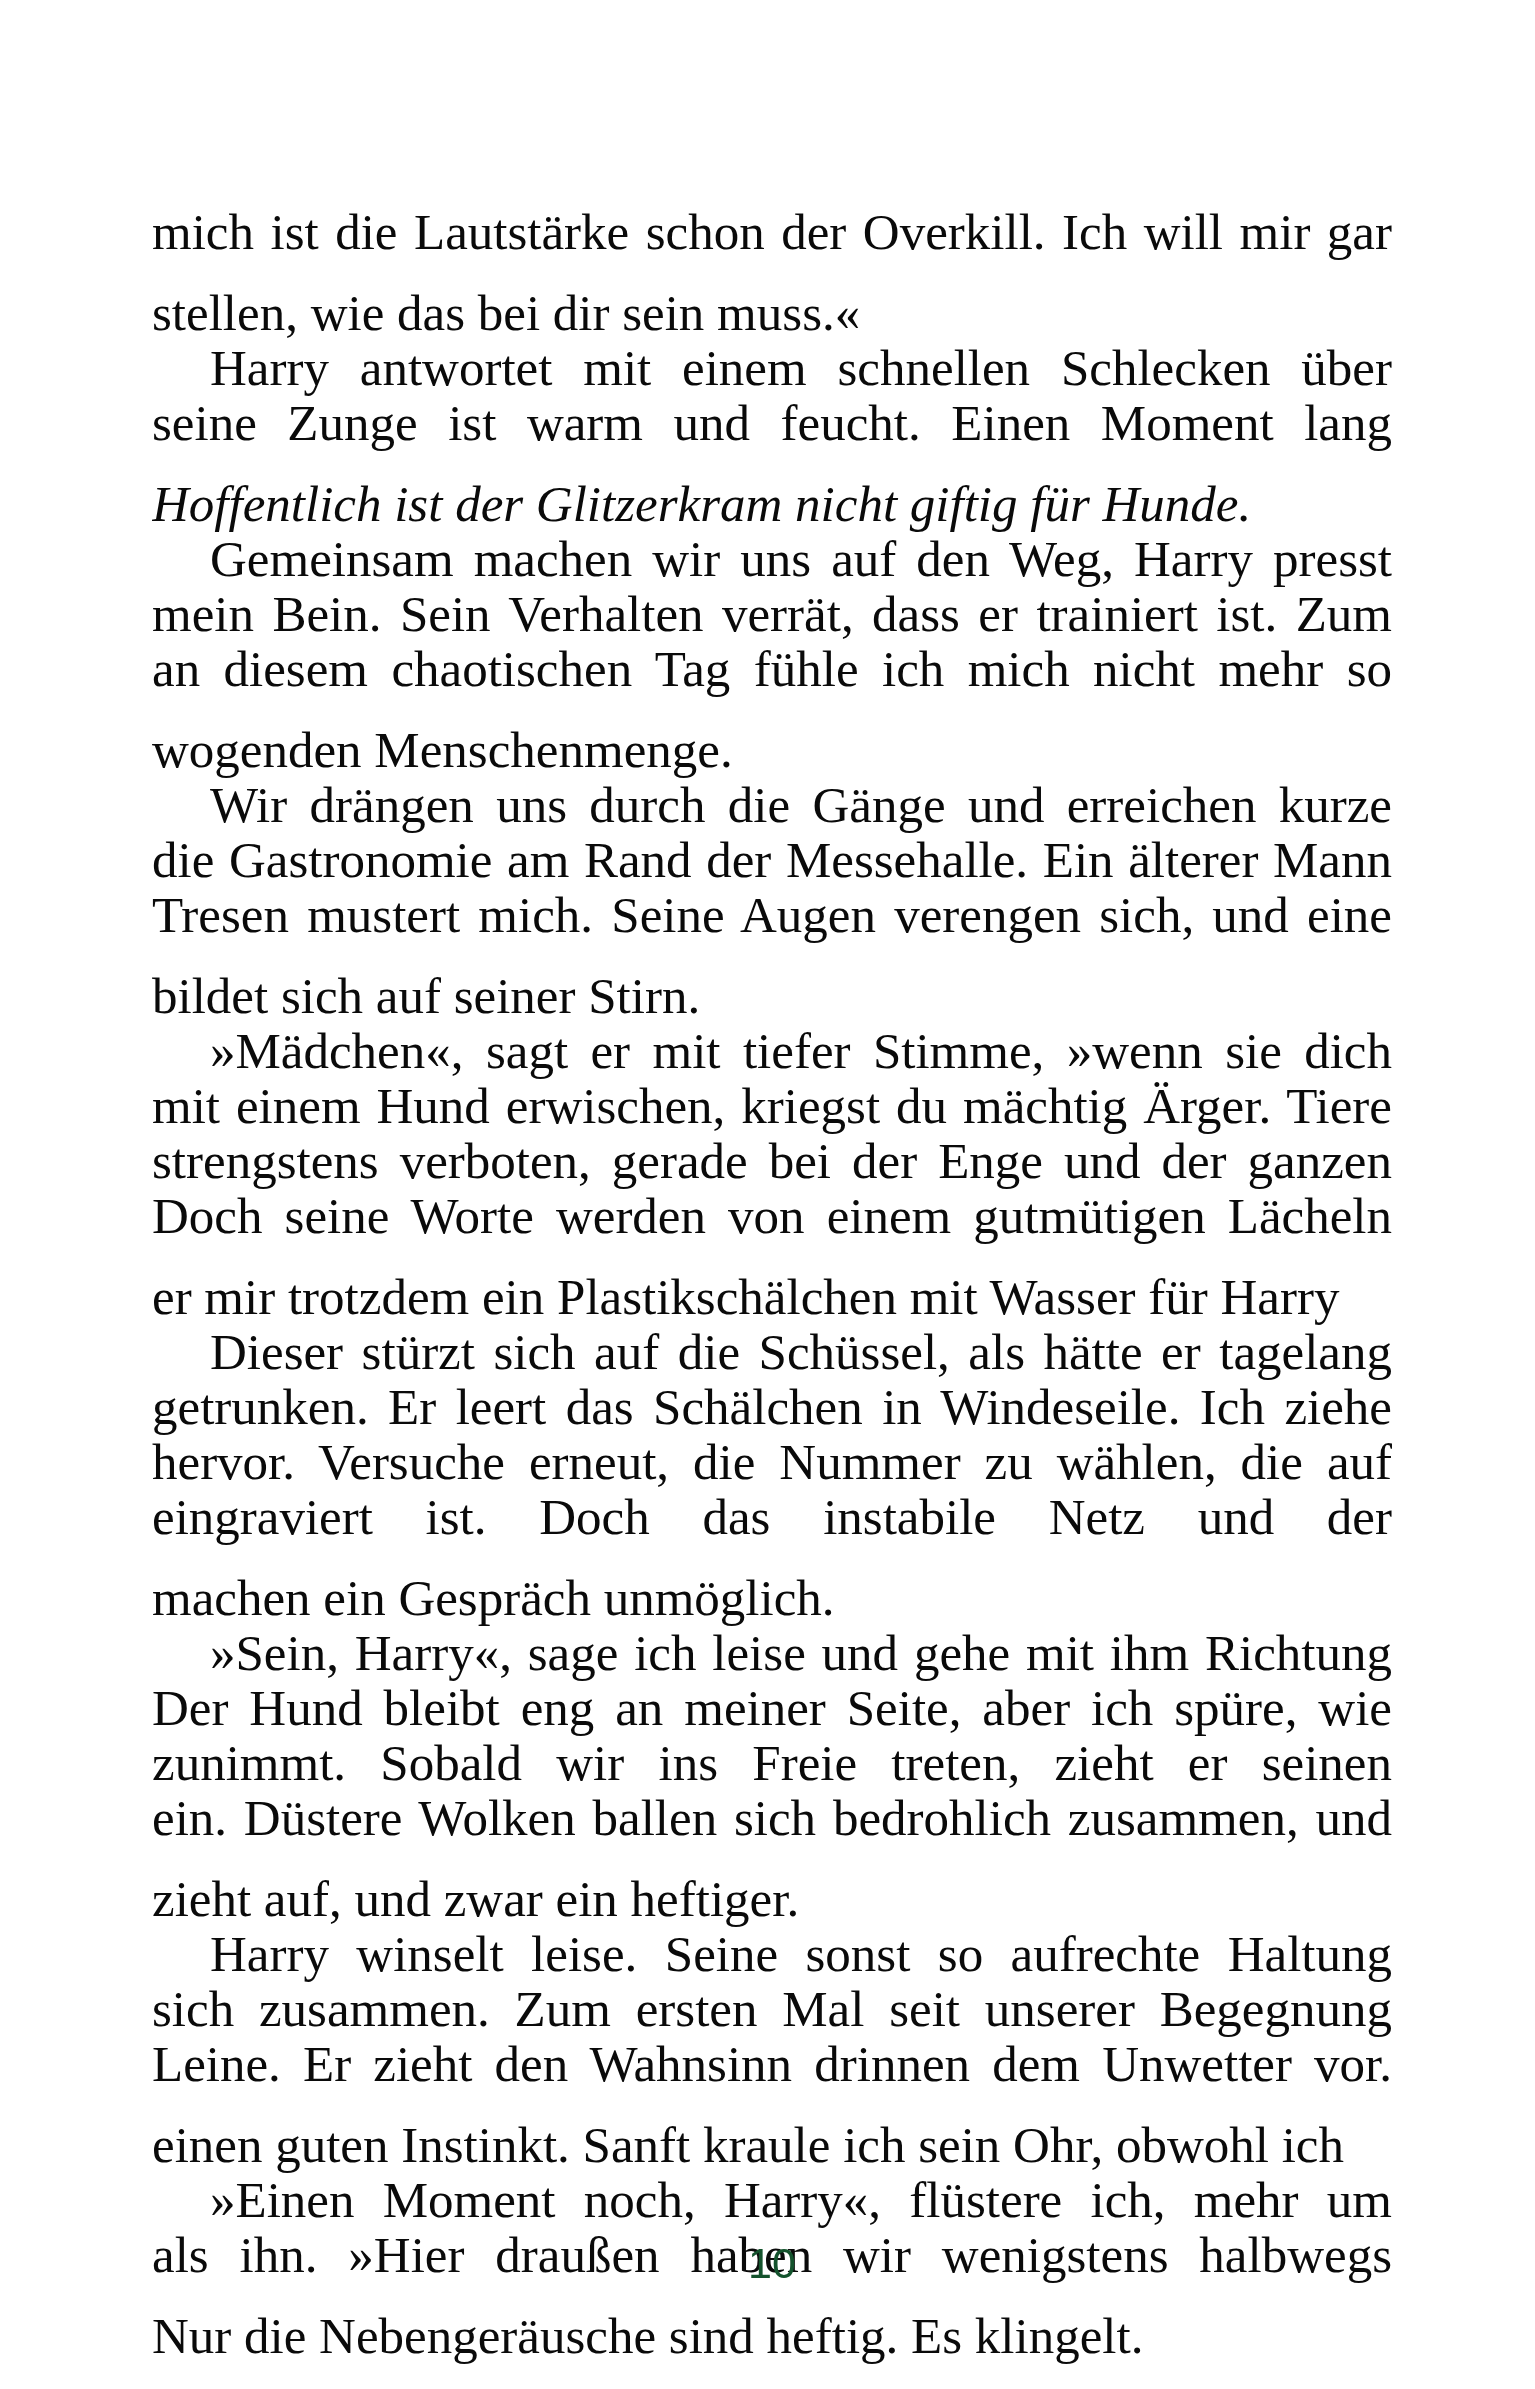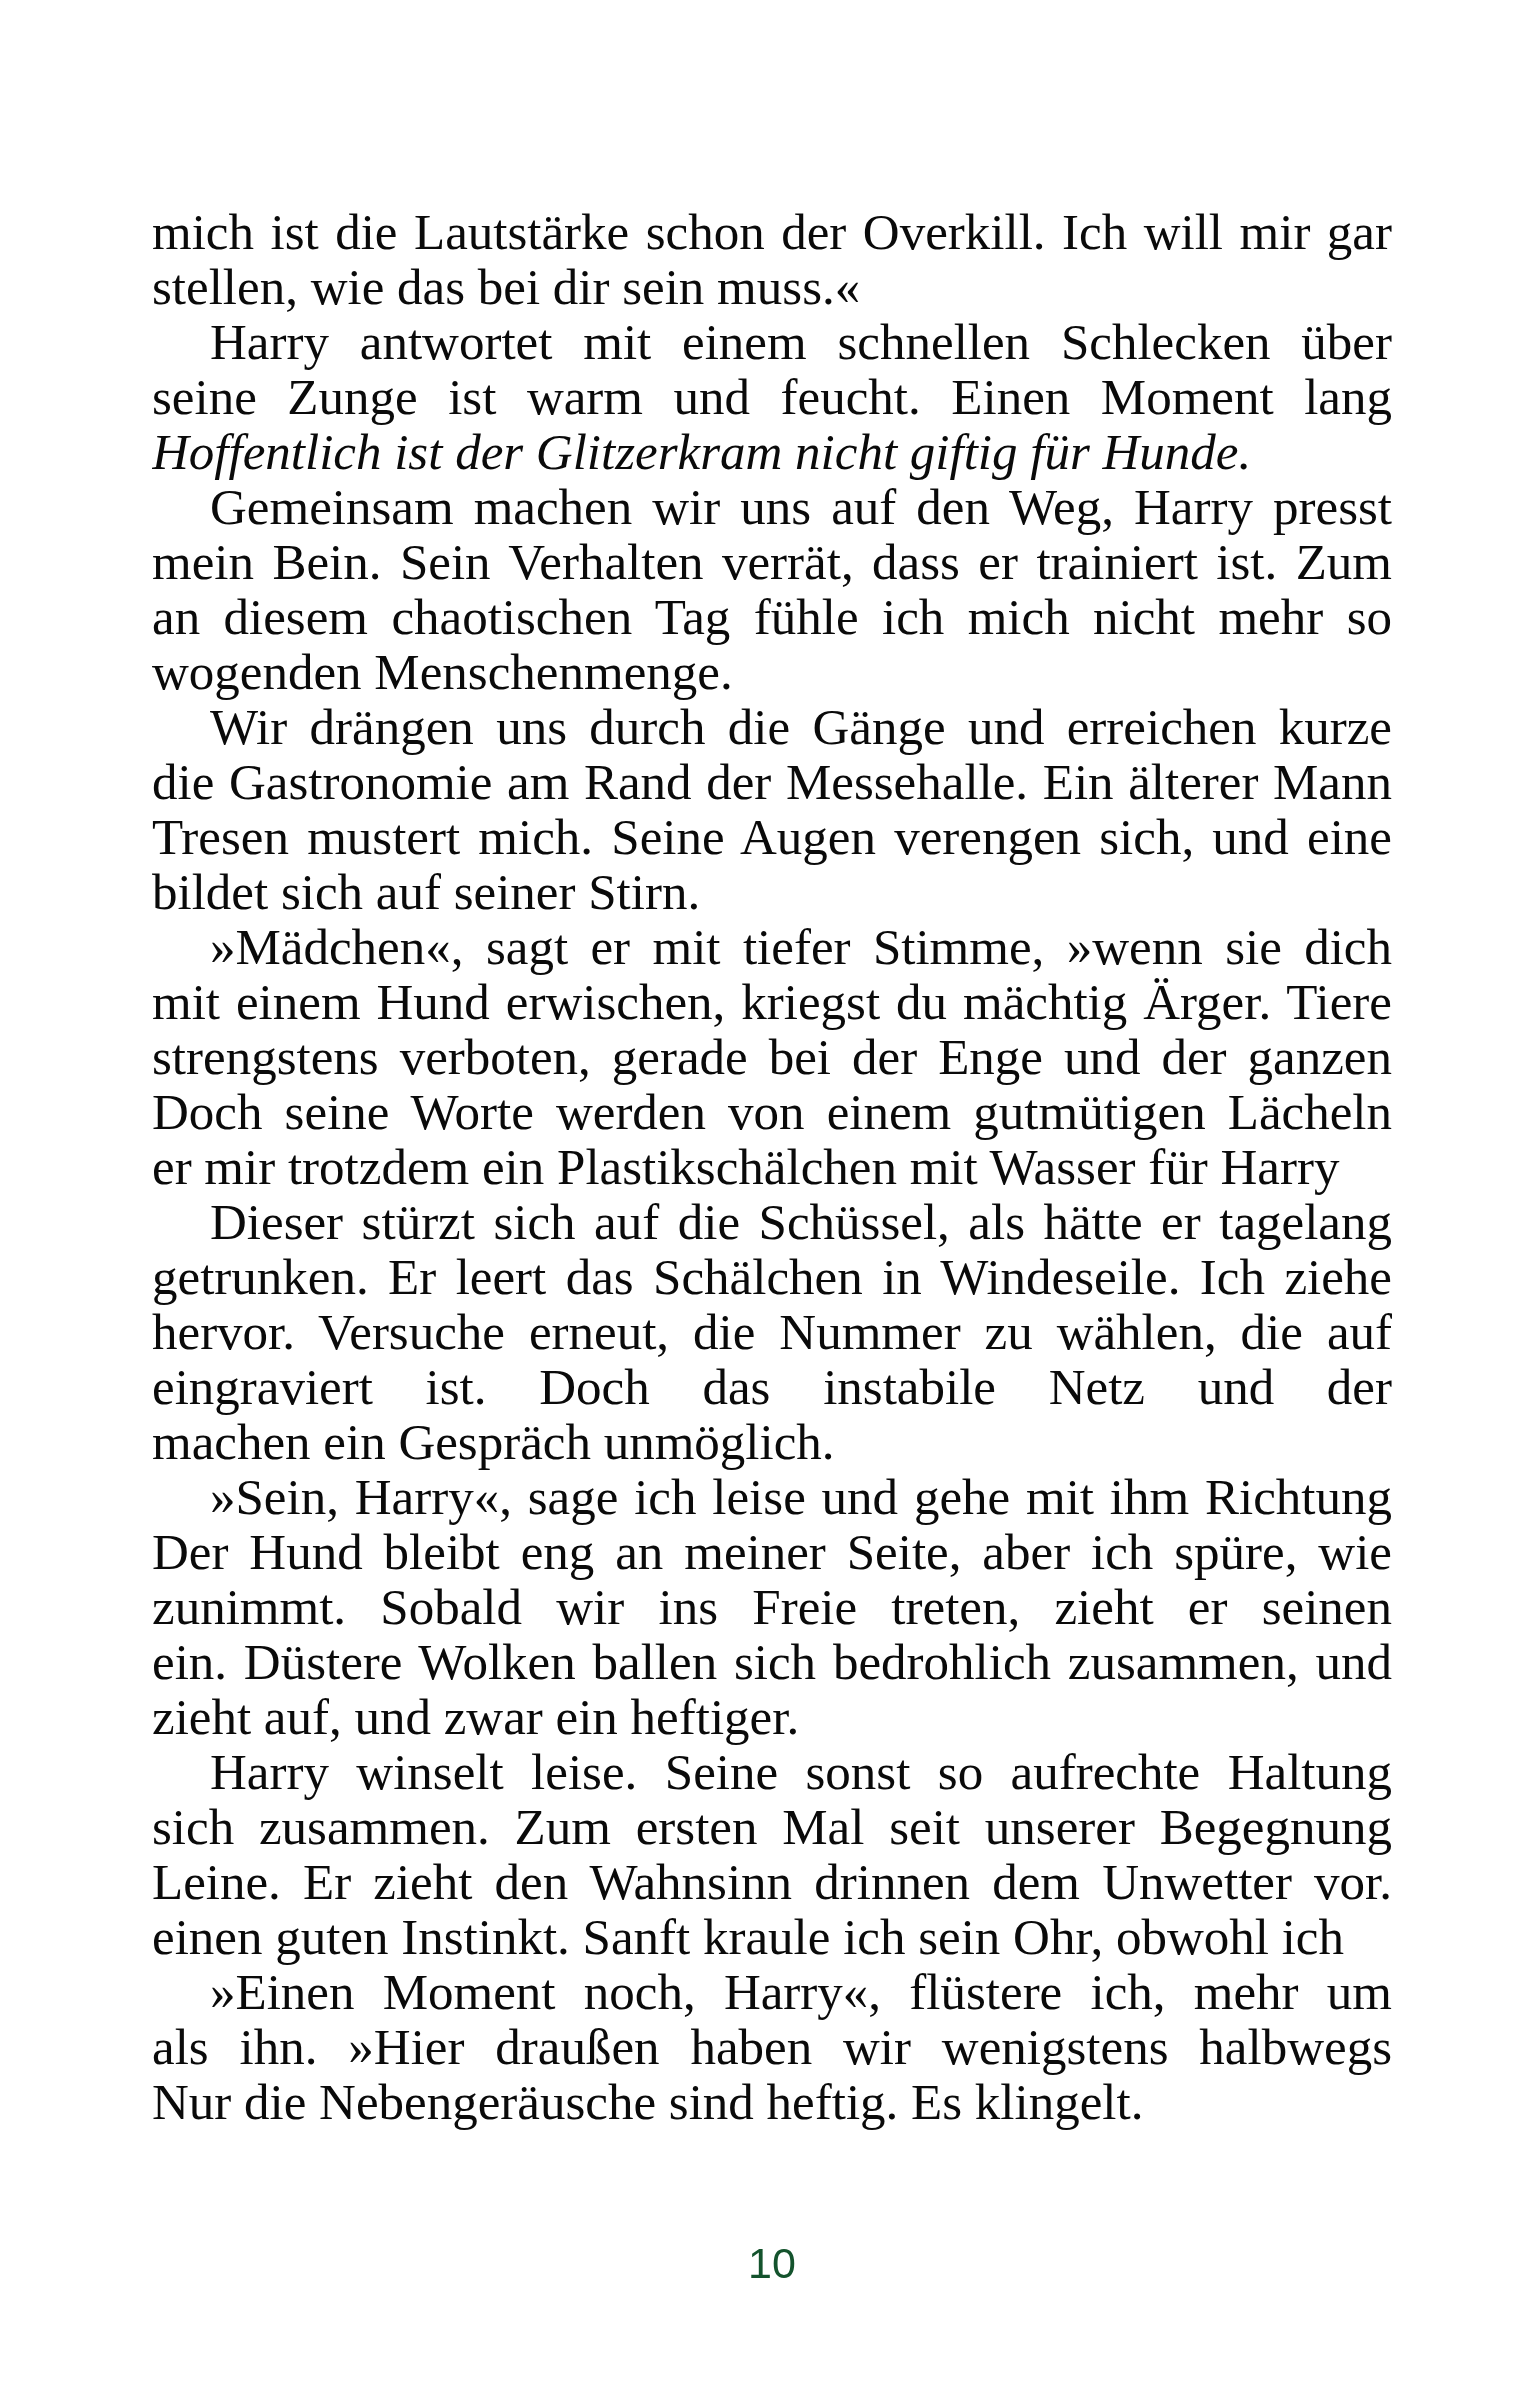--- a/index.html
+++ b/index.html
@@ -29,20 +29,21 @@
   .line {
     height: 55px;
     overflow: hidden;
   }
   .line.just {
     text-align: justify;
     text-align-last: justify;
   }
   .line.lastline {
     text-align: left;
+    margin-top: 26px;
   }
   .line.indent {
     text-indent: 58px;
   }
   .line.italic {
     font-style: italic;
   }
   .folio {
     position: absolute;
     left: 152px;

